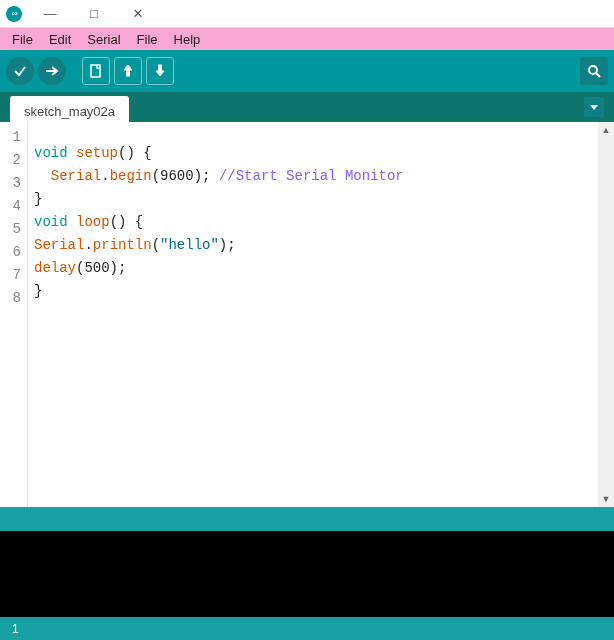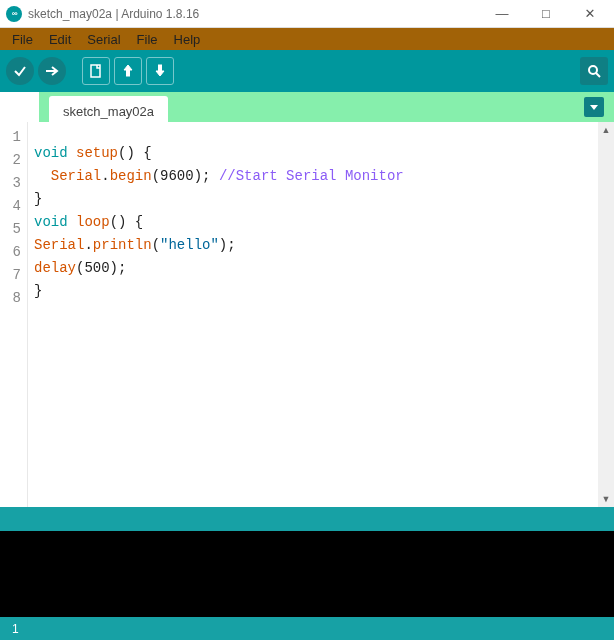--- a/index.html
+++ b/index.html
@@ -36,21 +36,21 @@
   .titlebar .win-btn {
     width: 44px; height: 28px;
     display: flex; align-items: center; justify-content: center;
     color: #555; font-family: sans-serif; font-size: 13px;
   }
   .menubar {
     height: 22px;
     display: flex;
     align-items: center;
     padding: 0 4px;
-    background: #a16207;
+    background: #f9a8d4;
   }
   .menubar .menu-item { padding: 2px 8px; font-size: 13px; color: #222; }
   .toolbar {
     height: 42px;
     background: #00979d;
     display: flex;
     align-items: center;
     padding: 0 6px;
     position: relative;
   }
@@ -74,26 +74,25 @@
   .toolbar .sq-btn svg { stroke: #fff; fill: #fff; }
   .toolbar .right-btn {
     position: absolute; right: 6px; top: 7px;
     width: 28px; height: 28px;
     background: #0f7f84;
     border-radius: 3px;
     display: flex; align-items: center; justify-content: center;
   }
   .tabbar {
     height: 30px;
-    background: #86efac;
+    background: #0f766e;
     display: flex;
     align-items: flex-end;
     padding: 0 10px;
     position: relative;
-    margin-left: 39px;
   }
   .tabbar .tab {
     background: #fff;
     height: 26px;
     padding: 4px 14px 0 14px;
     border-top-left-radius: 3px;
     border-top-right-radius: 3px;
     font-size: 13px;
     color: #444;
     display: flex; align-items: center;
@@ -166,21 +165,20 @@
     font-size: 12px;
   }
 </style>
 </head>
 <body>
 
 <div class="titlebar">
   <div class="app-icon">
       <span>∞</span>
     </div>
-  <div class="title-text">sketch_may02a | Arduino 1.8.16</div>
   <div class="win-btns">
     <div class="win-btn">—</div>
     <div class="win-btn">□</div>
     <div class="win-btn">✕</div>
   </div>
 </div>
 
 <div class="menubar">
   <div class="menu-item">File</div>
   <div class="menu-item">Edit</div>

